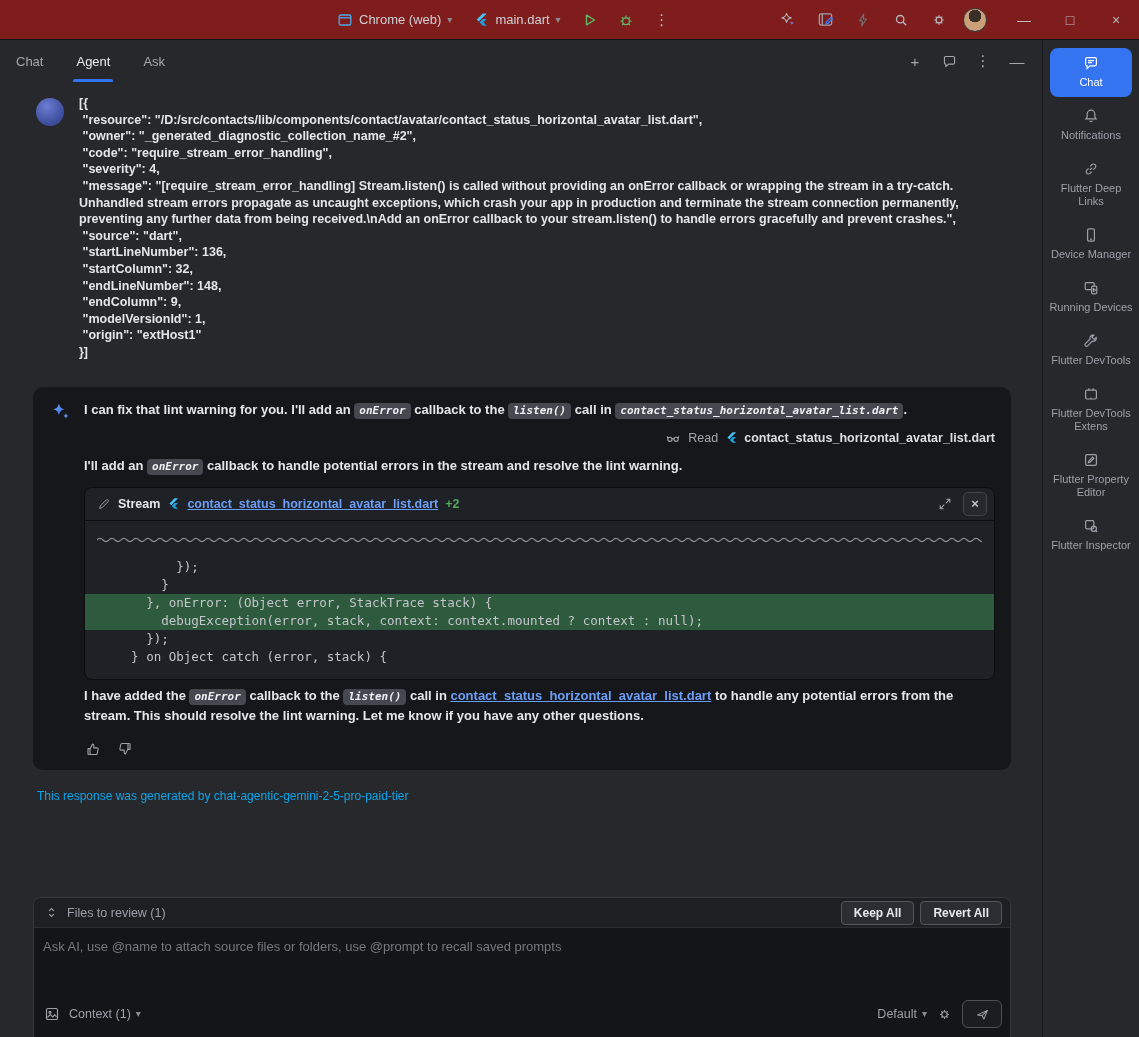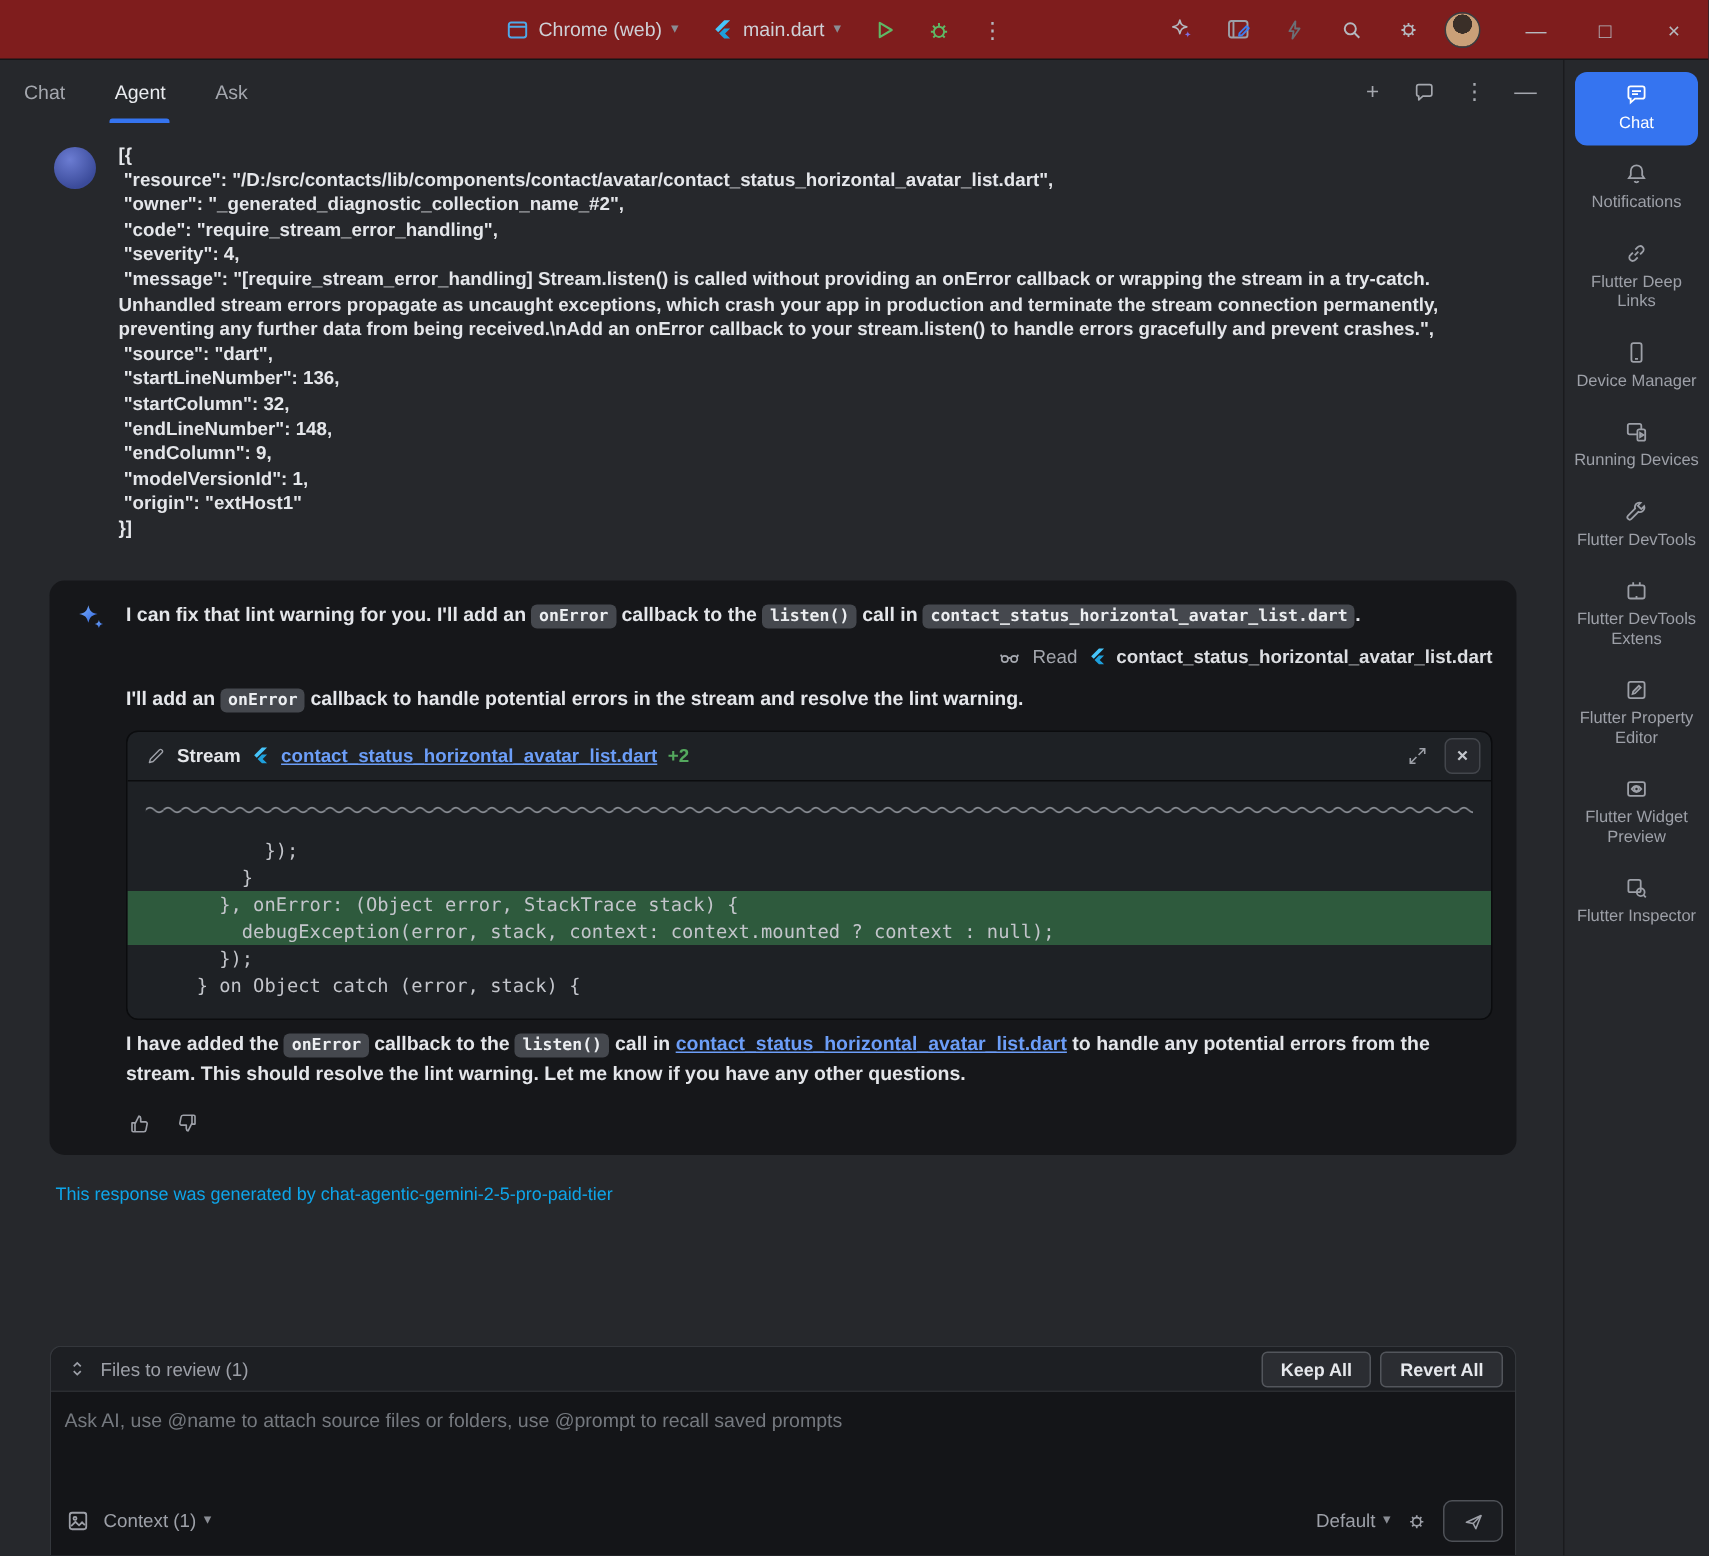--- a/index.html
+++ b/index.html
@@ -51,21 +51,21 @@
     background:radial-gradient(circle at 38% 30%, #6b7cd2, #3b4b9a 72%); }
   .user-text{ font-size:12.5px; font-weight:700; line-height:16.6px; color:#e4e6ea; min-width:0; }
   .json-line{ white-space:pre-wrap; word-break:break-word; }
 
   .ai-card{ margin:26px 31px 0 33px; background:#16171a; border-radius:10px; padding:13px 16px 12px; }
   .ai-head{ display:flex; gap:11px; }
   .ai-spark{ width:24px; flex:none; padding-top:1px; }
   .ai-body{ flex:1; min-width:0; }
   .ai-p{ font-size:13px; font-weight:600; line-height:19px; color:#e4e6ea; }
   .chip{ font-family:"DejaVu Sans Mono","Liberation Mono",monospace; font-size:11px; font-weight:600;
-    background:#45484e; color:#eceef1; border-radius:4px; padding:1px 5px 2px; white-space:nowrap; }
+    background:#45484e; color:#eceef1; border-radius:4px; padding:1px 5px 2px; white-space:nowrap;font-style:italic; }
   .read-row{ display:flex; align-items:center; gap:7px; margin:10px 0 10px; font-size:12.5px; color:#a4a7ae;justify-content:flex-end; }
   .read-file{ display:flex; align-items:center; gap:6px; color:#dcdee2; font-weight:600; }
 
   .code-card{ margin-top:11px; background:#1e2125; border:1px solid #0b0c0e; border-radius:8px; overflow:hidden; }
   .code-head{ height:33px; display:flex; align-items:center; gap:7px; padding:0 7px 0 12px;
     border-bottom:1px solid #0b0c0e; font-size:12.5px; color:#e4e6ea; font-weight:600; }
   .fname-link{ color:#6c9ef8; text-decoration:underline; cursor:pointer; }
   .added-count{ color:#54a85e; }
   .head-actions{ margin-left:auto; display:flex; align-items:center; gap:6px; }
   .icon-btn{ width:24px; height:24px; display:flex; align-items:center; justify-content:center;
@@ -465,30 +465,20 @@
         <svg width="16" height="16" viewBox="0 0 16 16" fill="none" stroke="currentColor" stroke-width="1.2">
             <rect x="2.6" y="2.6" width="10.8" height="10.8" rx="1.4"></rect>
             <path d="M5.4 10.6l.4-1.6 3.8-3.8 1.2 1.2-3.8 3.8z"></path>
           </svg>
       </span>
       <span>Flutter Property Editor</span>
     </div>
     <div class="rail-item">
       <span>
         <svg width="16" height="16" viewBox="0 0 16 16" fill="none" stroke="currentColor" stroke-width="1.2">
-            <rect x="2.4" y="3.4" width="11.2" height="9.2" rx="1.4"></rect>
-            <circle cx="8" cy="8" r="1.4"></circle>
-            <path d="M4.8 8c1-1.4 2-2 3.2-2s2.2.6 3.2 2c-1 1.4-2 2-3.2 2S5.8 9.4 4.8 8z"></path>
-          </svg>
-      </span>
-      <span>Flutter Widget Preview</span>
-    </div>
-    <div class="rail-item">
-      <span>
-        <svg width="16" height="16" viewBox="0 0 16 16" fill="none" stroke="currentColor" stroke-width="1.2">
             <rect x="2.6" y="2.6" width="8.2" height="8.2" rx="1.2"></rect>
             <circle cx="10.8" cy="10.8" r="2.6"></circle>
             <path d="M12.7 12.7l1.5 1.5"></path>
           </svg>
       </span>
       <span>Flutter Inspector</span>
     </div>
   </div>
 </div>
 

